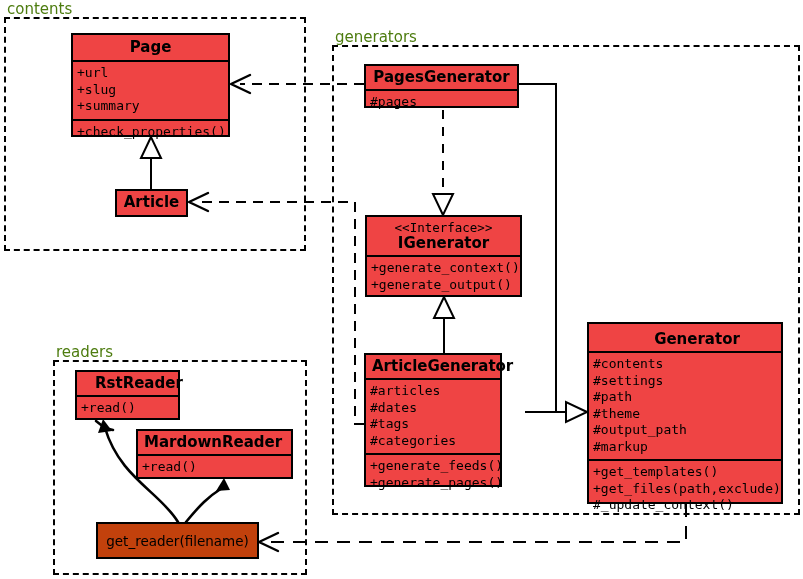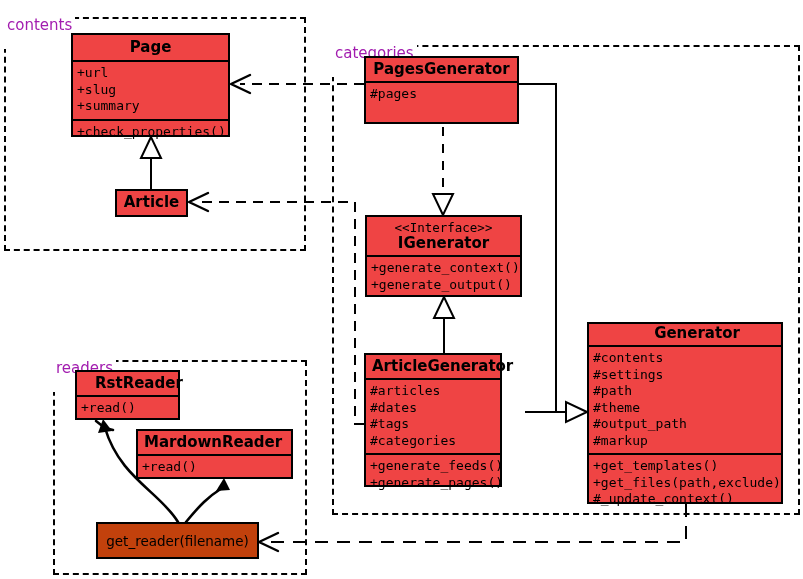--- a/index.html
+++ b/index.html
@@ -24,23 +24,23 @@
   .pkg {
     position: absolute;
     box-sizing: border-box;
     border: 2px dashed #000;
     background: transparent;
   }
   .pkg-label {
     position: absolute;
     font-family: "DejaVu Sans", sans-serif;
     font-size: 15px;
-    color: #a21caf;
+    color: #4d7c0f;
     background: #ffffff;
-    padding: 16px 3px;
+    padding: 0 3px;
     white-space: nowrap;
     line-height: 16px;
   }
   
   .uml {
     position: absolute;
     box-sizing: border-box;
     border: 2px solid #000;
     background: #ef4444;
     z-index: 5;
@@ -141,42 +141,42 @@
   <g>
     <path d="M 186 522 C 200 505 208 497 222 488" fill="none" stroke="#000" stroke-width="2.6" stroke-linecap="round"></path>
     <polygon points="224,478 216,491 230,490" fill="#000"></polygon>
   </g>
 </svg>
 
 <div class="pkg" style="left:4px; top:17px; width:302px; height:234px;"></div>
 <div class="pkg-label" style="left:4px; top:1px;">contents</div>
 
 <div class="pkg" style="left:332px; top:45px; width:468px; height:470px;"></div>
-<div class="pkg-label" style="left:332px; top:29px;">categories</div>
+<div class="pkg-label" style="left:332px; top:29px;">generators</div>
 
 <div class="pkg" style="left:53px; top:360px; width:254px; height:215px;"></div>
 <div class="pkg-label" style="left:53px; top:344px;">readers</div>
 
 <div class="uml" style="left:71px; top:33px; width:159px; height:104px;">
   <div class="sec title">Page</div>
   <div class="sec members">
     <div>+url</div>
     <div>+slug</div>
     <div>+summary</div>
   </div>
   <div class="sec members">
     <div>+check_properties()</div>
   </div>
 </div>
 
 <div class="uml" style="left:115px; top:189px; width:73px; height:28px;">
   <div class="sec title" style="padding:3px 6px 4px 6px;">Article</div>
 </div>
 
-<div class="uml" style="left:364px; top:56px; width:155px; height:68px;">
+<div class="uml" style="left:364px; top:64px; width:155px; height:44px;">
   <div class="sec title" style="padding:3px 6px 4px 6px;">PagesGenerator</div>
   <div class="sec members">
     <div>#pages</div>
   </div>
 </div>
 
 <div class="uml" style="left:365px; top:215px; width:157px; height:82px;">
   <div class="sec title" style="padding:3px 6px 4px 6px;border-radius:16px;">
     <span class="stereo">&lt;&lt;Interface&gt;&gt;</span>
     <span>IGenerator</span>
@@ -195,21 +195,21 @@
     <div>#tags</div>
     <div>#categories</div>
   </div>
   <div class="sec members">
     <div>+generate_feeds()</div>
     <div>+generate_pages()</div>
   </div>
 </div>
 
 <div class="uml" style="left:587px; top:322px; width:196px; height:182px;">
-  <div class="sec title" style="padding:1px 6px 4px 6px;margin-left:24px;">Generator</div>
+  <div class="sec title" style="padding:7px 6px 4px 6px;margin-left:24px;">Generator</div>
   <div class="sec members">
     <div>#contents</div>
     <div>#settings</div>
     <div>#path</div>
     <div>#theme</div>
     <div>#output_path</div>
     <div>#markup</div>
   </div>
   <div class="sec members">
     <div>+get_templates()</div>

